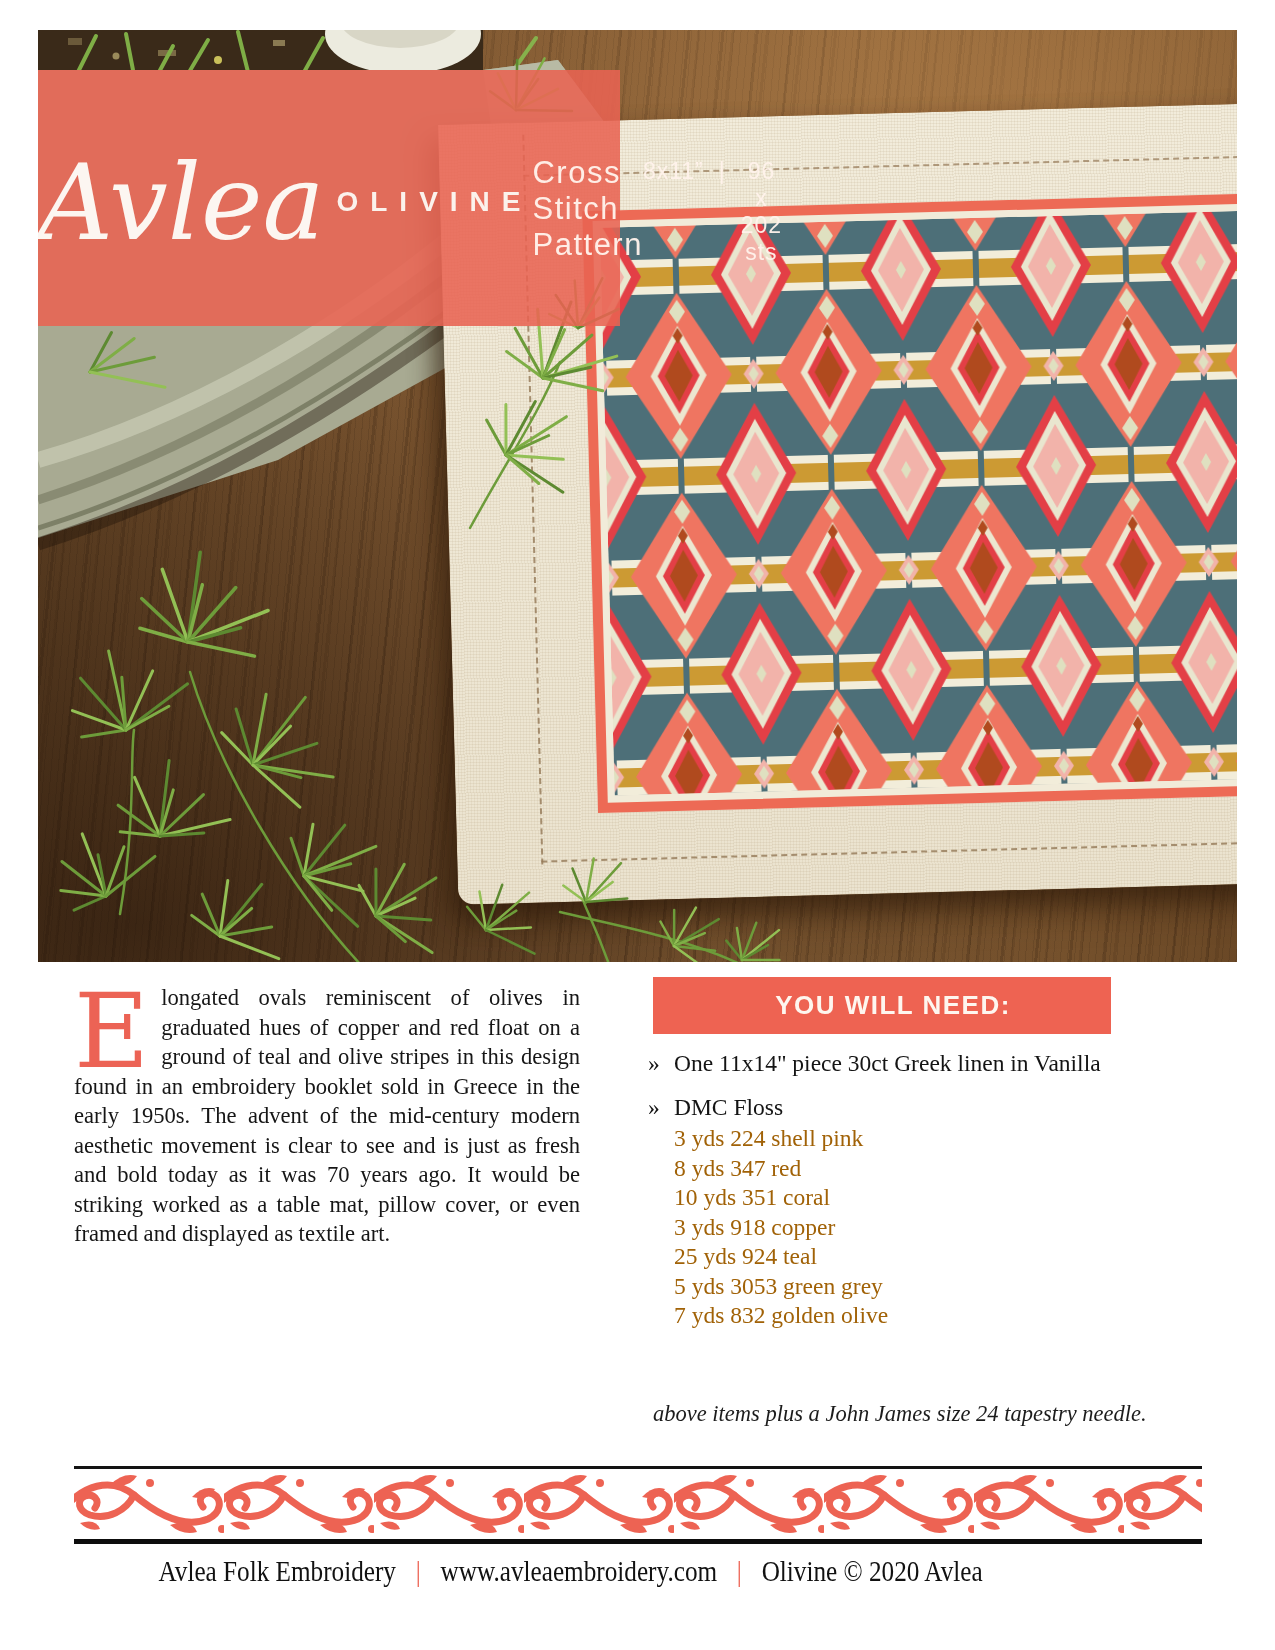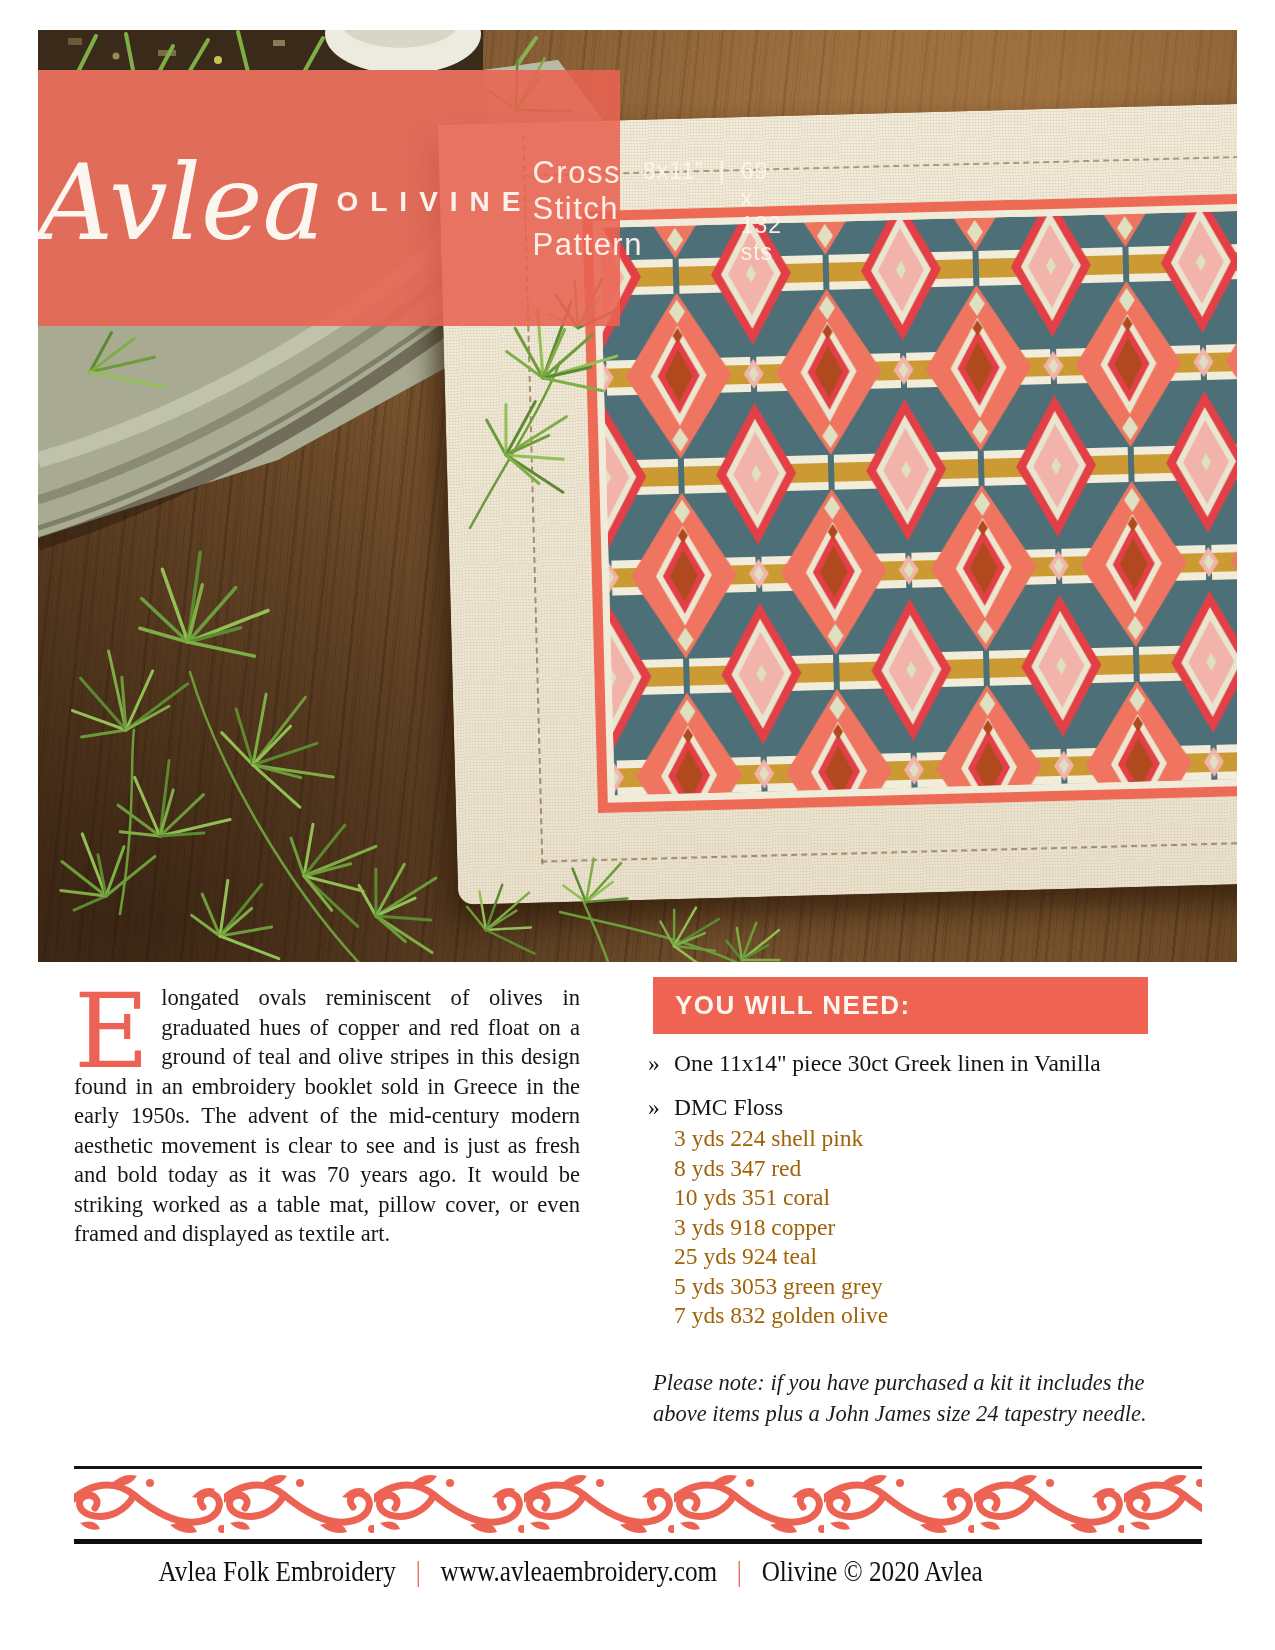--- a/index.html
+++ b/index.html
@@ -41,32 +41,32 @@
         background:rgba(232,99,82,.88);
         display:flex;flex-direction:row;align-items:center;justify-content:flex-start;
         padding-top:10px;box-sizing:border-box;}
   .brand{font-family:"DejaVu Serif",serif;font-style:italic;font-weight:400;
         font-size:104px;line-height:1.02;color:#fcf6f1;}
   .collection{font-family:"Liberation Sans",sans-serif;font-weight:700;font-size:28px;
         letter-spacing:12px;padding-left:12px;color:#fbf2ec;margin-top:-2px;}
   .subtitle{font-family:"Liberation Sans",sans-serif;font-size:31px;letter-spacing:1.5px;
         color:rgba(255,242,235,.96);margin-top:12px;}
   .specs{font-family:"Liberation Sans",sans-serif;font-size:23px;letter-spacing:1px;
-        color:rgba(255,242,235,.96);margin-top:17px;display:flex;gap:15px;}
+        color:rgba(255,242,235,.96);margin-top:17px;display:flex;gap:15px;text-align:center;}
 
   
   .intro{position:absolute;left:74px;top:983px;width:506px;
         font-size:22.6px;line-height:29.5px;text-align:justify;color:#161616;}
   .dropcap{float:left;font-family:"DejaVu Serif",serif;font-size:103px;line-height:.78;
         color:#ec6355;padding:8px 12px 0 0;}
 
   
   .materials{position:absolute;left:648px;top:977px;width:556px;}
-  .band{margin-left:5px;width:495px;height:57px;background:#ee6352;
-        display:flex;align-items:center;box-sizing:border-box;padding-left:22px;}
+  .band{margin-left:5px;width:458px;height:57px;background:#ee6352;
+        display:flex;align-items:center;box-sizing:border-box;padding-left:22px;justify-content:center;}
   .band-heading{font-family:"Liberation Sans",sans-serif;font-weight:700;font-size:26px;
         letter-spacing:1.5px;color:#fef6ef;}
   .mat-item{display:flex;margin-top:15px;font-size:23.5px;line-height:29px;color:#141414;}
   .bullet{width:26px;flex:0 0 26px;}
   .floss-list{margin:2px 0 0 26px;font-size:23.5px;line-height:29.5px;color:#a16207;}
   .kit-note{margin-top:36px;margin-left:5px;font-style:italic;font-size:22.5px;
         line-height:31px;color:#1c1c1c;}
 
   
   .rule-thin{position:absolute;left:74px;top:1466px;width:1128px;height:3px;background:#131313;}
@@ -319,21 +319,21 @@
         </g>
     </svg>
 
     <div class="hero-box">
       <div class="brand">Avlea</div>
       <div class="collection">OLIVINE</div>
       <div class="subtitle">Cross Stitch Pattern</div>
       <div class="specs">
         <span>8x11”</span>
         <span>|</span>
-        <span>69 x 132 sts</span>
+        <span>96 x 202 sts</span>
       </div>
     </div>
   </div>
 
   <div class="intro">
     <span class="dropcap">E</span><span>longated ovals reminiscent of olives in graduated hues of copper and red float on a ground of teal and olive stripes in this design found in an embroidery booklet sold in Greece in the early 1950s. The advent of the mid-century modern aesthetic movement is clear to see and is just as fresh and bold today as it was 70 years ago. It would be striking worked as a table mat, pillow cover, or even framed and displayed as textile art.</span>
   </div>
 
   <div class="materials">
     <div class="band">
@@ -350,21 +350,21 @@
     <div class="floss-list">
       <div>3 yds 224 shell pink</div>
       <div>8 yds 347 red</div>
       <div>10 yds 351 coral</div>
       <div>3 yds 918 copper</div>
       <div>25 yds 924 teal</div>
       <div>5 yds 3053 green grey</div>
       <div>7 yds 832 golden olive</div>
     </div>
     <div class="kit-note">
-      <span>Please note: if you have purchased a kit it includes the</span><br>
+      <br>
       <span>above items plus a John James size 24 tapestry needle.</span>
     </div>
   </div>
 
   <div class="rule-thin"></div>
   <svg class="vine" xmlns="http://www.w3.org/2000/svg">
     <defs>
       <pattern id="vinep" width="150" height="66" patternUnits="userSpaceOnUse">
         <g transform="translate(0,2)">
           <g stroke="#ed6353" stroke-width="7" fill="none" stroke-linecap="round">

